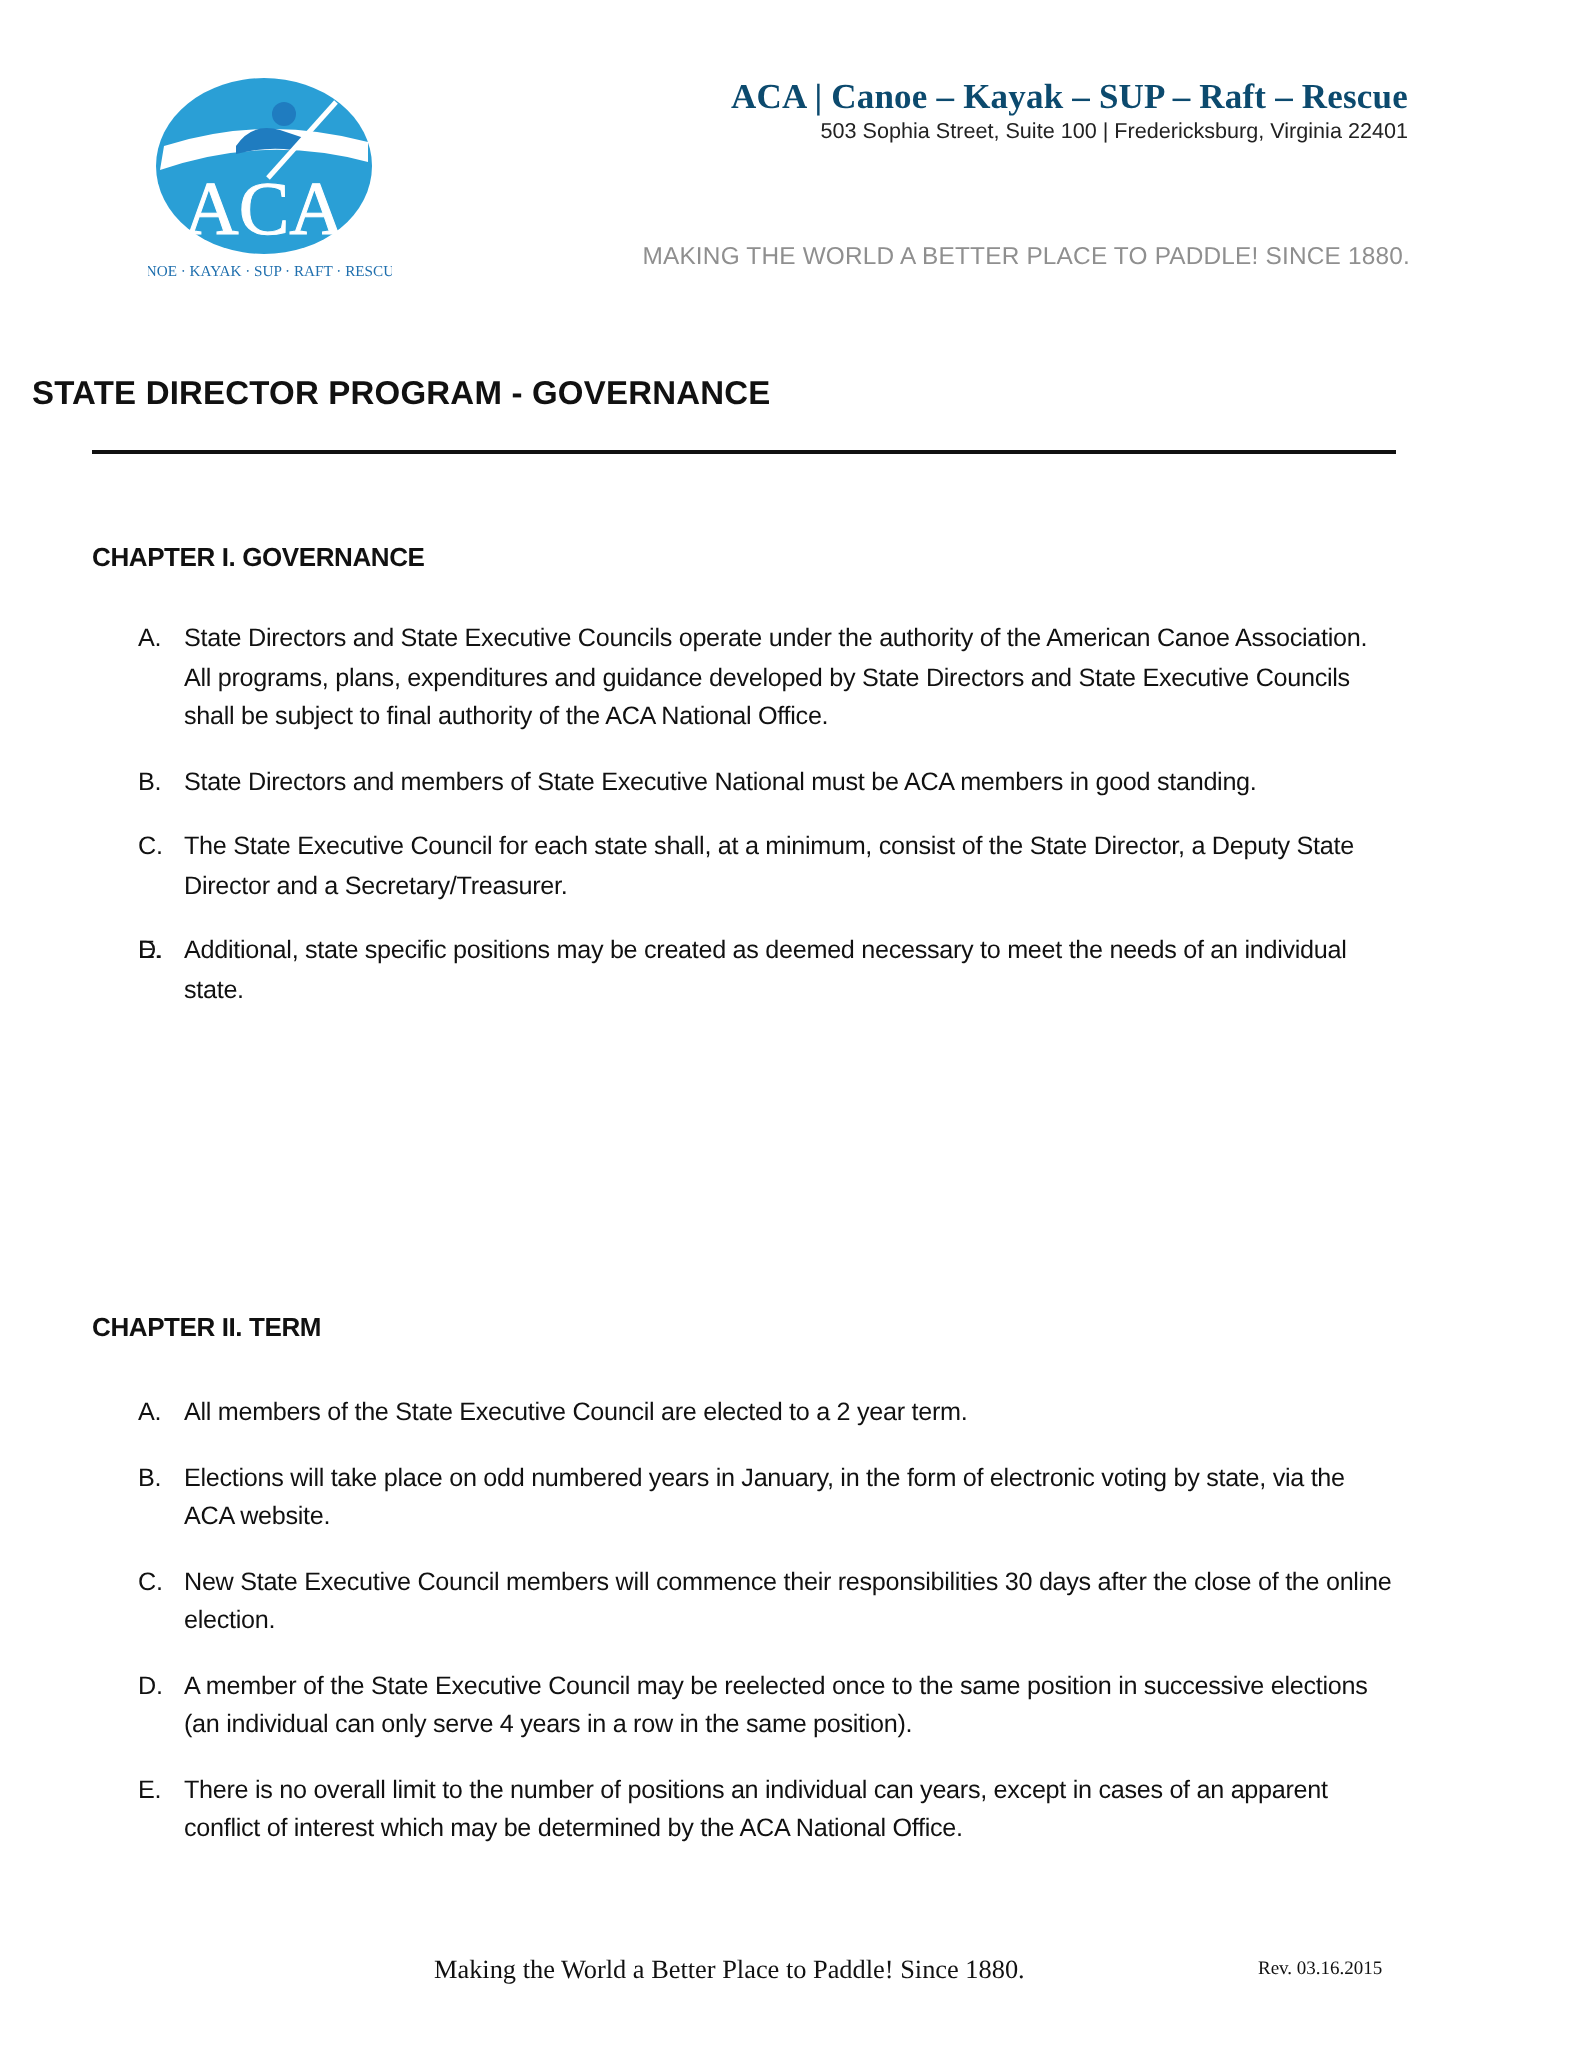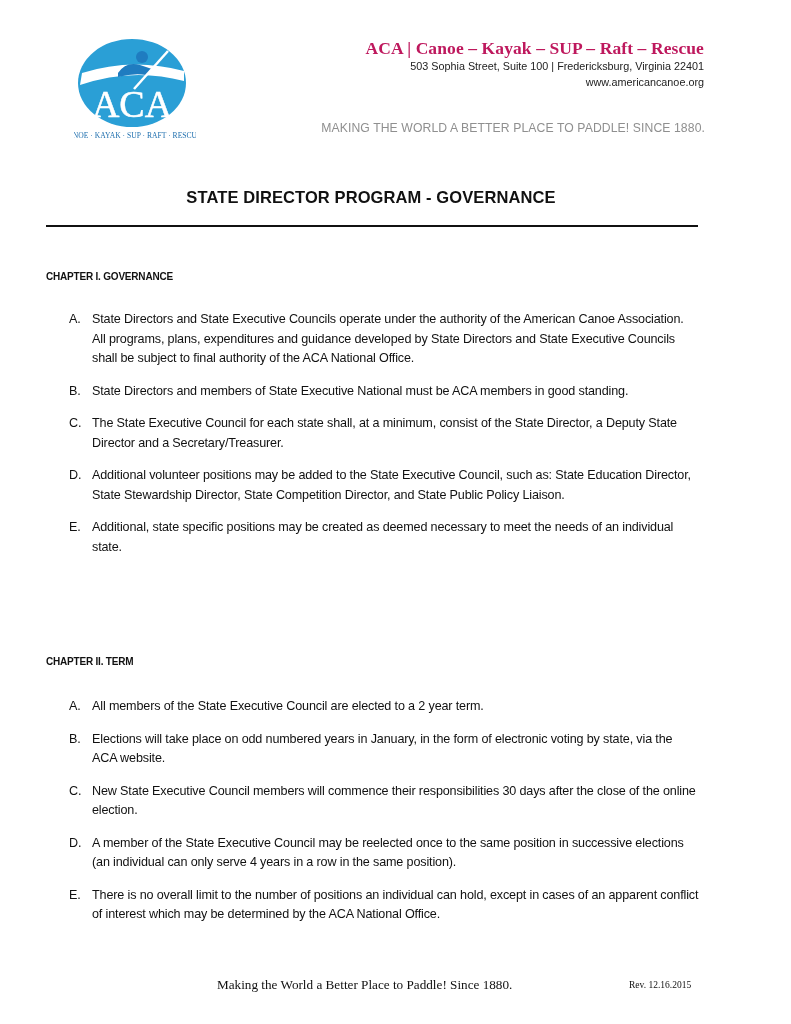--- a/index.html
+++ b/index.html
@@ -1,24 +1,24 @@
 <!DOCTYPE html>
 <html><head>
 <meta charset="utf-8">
 <style>
   html, body { margin: 0; padding: 0; background: #ffffff; }
   body { width: 791px; height: 1024px; position: relative; overflow: hidden; color: #111; font-family: "Liberation Sans", sans-serif; }
   .logo { position: absolute; left: 74px; top: 37px; width: 122px; height: 108px; }
   .org-header { position: absolute; right: 87px; top: 38px; text-align: right; }
-  .org-title { font-family: "Liberation Serif", serif; font-weight: bold; font-size: 17.5px; letter-spacing: 0.1px; color: #be185d; line-height: 20px; }
+  .org-title { font-family: "Liberation Serif", serif; font-weight: bold; font-size: 17.5px; letter-spacing: 0.1px; color: #0c4a6e; line-height: 20px; }
   .org-line { font-family: "Liberation Sans", sans-serif; font-size: 10.8px; line-height: 16px; color: #222; }
   .tagline { position: absolute; right: 86px; top: 121px; font-size: 12.2px; color: #8f8f8f; letter-spacing: 0.1px; }
-  .doc-title { position: absolute; left: 0; width: 742px; top: 188px; text-align: center; font-weight: bold; font-size: 16.5px; letter-spacing: 0.1px; }
+  .doc-title { position: absolute; left: 16px; width: 742px; top: 188px; font-weight: bold; font-size: 16.5px; letter-spacing: 0.1px; }
   .rule { position: absolute; left: 46px; width: 652px; top: 225px; border-top: 2px solid #111; }
-  .chapter { position: absolute; left: 46px; font-weight: bold; font-size: 10px; letter-spacing: -0.2px; }
+  .chapter { position: absolute; left: 46px; font-weight: bold; font-size: 13px; letter-spacing: -0.2px; }
   .items { position: absolute; left: 69px; width: 630px; margin: 0; padding: 0; list-style: none; }
   .item { position: relative; padding-left: 23px; font-size: 12.6px; line-height: 19.5px; margin-bottom: 13px; letter-spacing: -0.15px; }
   .item .letter { position: absolute; left: 0; top: 0; }
   .footer-text { position: absolute; left: 217px; top: 977px; font-family: "Liberation Serif", serif; font-size: 13.2px; color: #111; }
   .footer-rev { position: absolute; left: 629px; top: 980px; font-family: "Liberation Serif", serif; font-size: 9.5px; color: #111; }
 </style>
 </head>
 <body>
 
 <div class="logo">
@@ -29,39 +29,38 @@
     <path d="M44 36 Q52 24 66 28 L78 32 L72 38 Q60 36 44 40 Z" fill="#1f7cc0"></path>
     <line x1="60" y1="52" x2="94" y2="14" stroke="#ffffff" stroke-width="2.5"></line>
     <text x="58" y="80" text-anchor="middle" font-family="Liberation Serif, serif" font-size="38" fill="#ffffff" stroke="#ffffff" stroke-width="0.5">ACA</text>
     <text x="58" y="101" text-anchor="middle" font-family="Liberation Serif, serif" font-size="7.6" fill="#1f6fae">CANOE · KAYAK · SUP · RAFT · RESCUE</text>
   </svg>
 </div>
 
 <div class="org-header">
   <div class="org-title">ACA | Canoe – Kayak – SUP – Raft – Rescue</div>
   <div class="org-line">503 Sophia Street, Suite 100 | Fredericksburg, Virginia 22401</div>
-  <div class="org-line">www.americancanoe.org</div>
 </div>
 <div class="tagline">MAKING THE WORLD A BETTER PLACE TO PADDLE! SINCE 1880.</div>
 
 <div class="doc-title">STATE DIRECTOR PROGRAM - GOVERNANCE</div>
 <div class="rule"></div>
 
 <div class="chapter" style="top:271px;">CHAPTER I. GOVERNANCE</div>
 <ul class="items" style="top:310px;">
   <li class="item"><span class="letter">A.</span><span>State Directors and State Executive Councils operate under the authority of the American Canoe Association.  All programs, plans, expenditures and guidance developed by State Directors and State Executive Councils shall be subject to final authority of the ACA National Office.</span></li>
   <li class="item"><span class="letter">B.</span><span>State Directors and members of State Executive National must be ACA members in good standing.</span></li>
   <li class="item"><span class="letter">C.</span><span>The State Executive Council for each state shall, at a minimum, consist of the State Director, a Deputy State Director and a Secretary/Treasurer.</span></li>
-  <li class="item"><span class="letter">D.</span><span>Additional volunteer positions may be added to the State Executive Council, such as: State Education Director, State Stewardship Director, State Competition Director, and State Public Policy Liaison.</span></li>
+  <li class="item"><span class="letter">D.</span></li>
   <li class="item"><span class="letter">E.</span><span>Additional, state specific positions may be created as deemed necessary to meet the needs of an individual state.</span></li>
 </ul>
 
 <div class="chapter" style="top:656px;">CHAPTER II. TERM</div>
 <ul class="items" style="top:697px;">
   <li class="item"><span class="letter">A.</span><span>All members of the State Executive Council are elected to a 2 year term.</span></li>
   <li class="item"><span class="letter">B.</span><span>Elections will take place on odd numbered years in January, in the form of electronic voting by state, via the ACA website.</span></li>
   <li class="item"><span class="letter">C.</span><span>New State Executive Council members will commence their responsibilities 30 days after the close of the online election.</span></li>
   <li class="item"><span class="letter">D.</span><span>A member of the State Executive Council may be reelected once to the same position in successive elections (an individual can only serve 4 years in a row in the same position).</span></li>
-  <li class="item"><span class="letter">E.</span><span>There is no overall limit to the number of positions an individual can hold, except in cases of an apparent conflict of interest which may be determined by the ACA National Office.</span></li>
+  <li class="item"><span class="letter">E.</span><span>There is no overall limit to the number of positions an individual can years, except in cases of an apparent conflict of interest which may be determined by the ACA National Office.</span></li>
 </ul>
 
 <div class="footer-text">Making the World a Better Place to Paddle! Since 1880.</div>
-<div class="footer-rev">Rev. 12.16.2015</div>
+<div class="footer-rev">Rev. 03.16.2015</div>
 
 </body></html>

